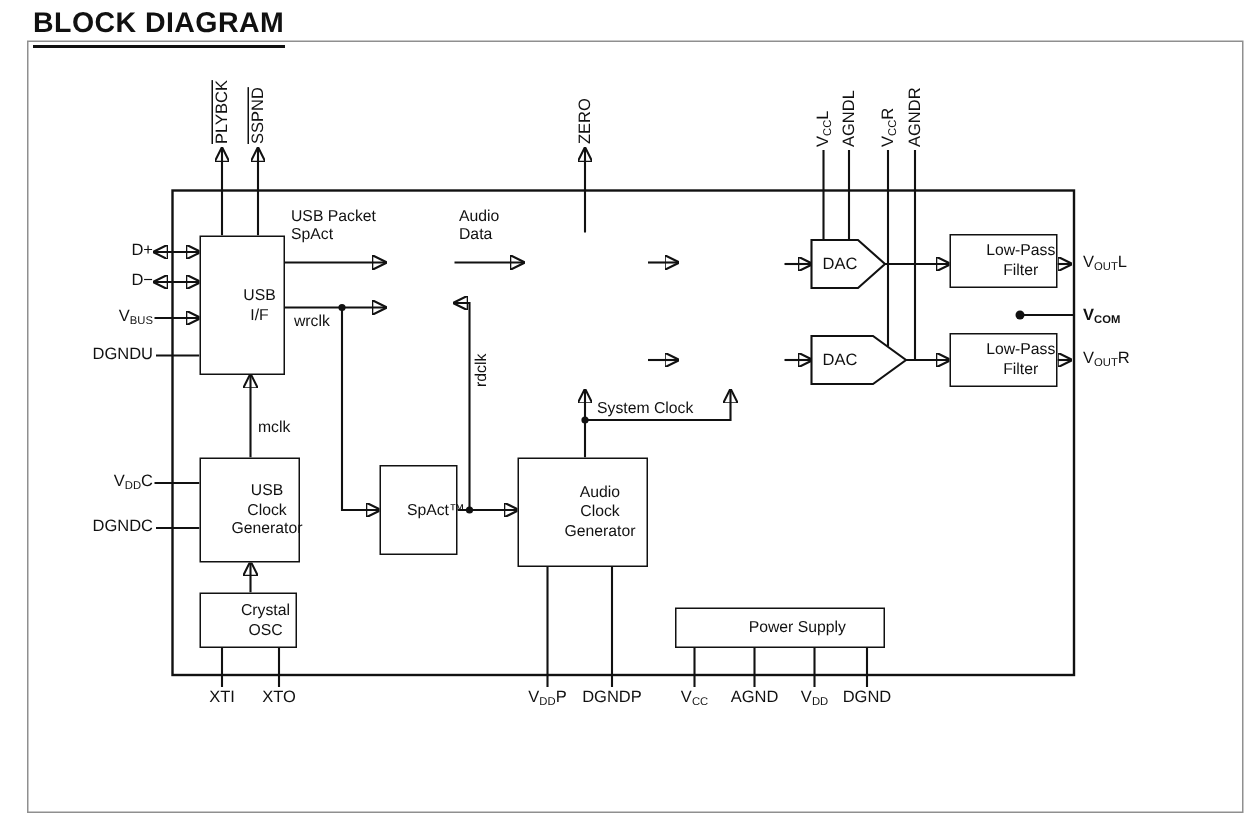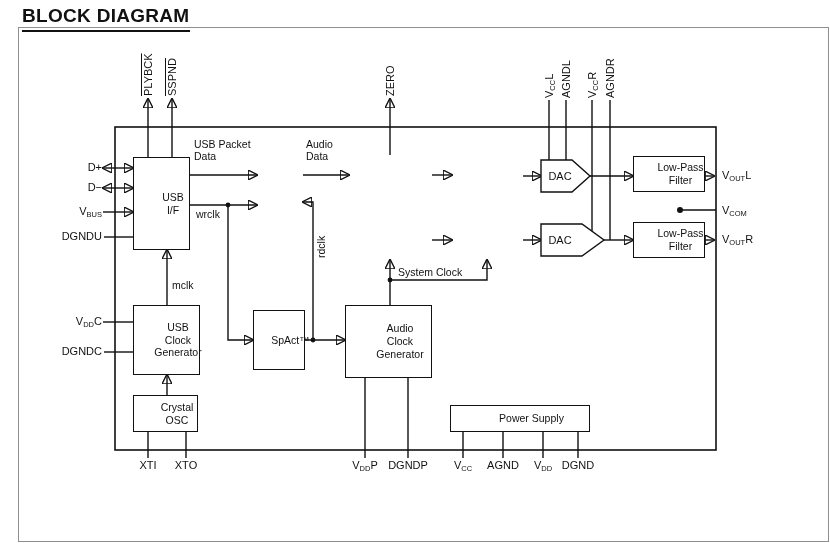--- a/index.html
+++ b/index.html
@@ -111,21 +111,21 @@
 OSC</div>
   <div class="block" style="left:253px;top:310px;width:52px;height:60px;">SpAct™</div>
   <div class="block" style="left:345px;top:305px;width:87px;height:73px;">Audio
 Clock
 Generator</div>
   <div class="block" style="left:450px;top:405px;width:140px;height:27px;">Power Supply</div>
   <div class="dac-label" style="left:541px;top:160px;width:38px;height:32px;">DAC</div>
   <div class="dac-label" style="left:541px;top:224px;width:38px;height:32px;">DAC</div>
 
   <div class="sig" style="left:194px;top:138px;">USB Packet
-Data</div>
+SpAct</div>
   <div class="sig" style="left:306px;top:138px;">Audio
 Data</div>
   <div class="sig" style="left:196px;top:208px;">wrclk</div>
   <div class="sig vlab" style="left:327px;top:246px;">rdclk</div>
   <div class="sig" style="left:172px;top:279px;">mclk</div>
   <div class="sig" style="left:398px;top:266px;">System Clock</div>
 
   <div class="plabel pl-left" style="top:161px;"><span>D+</span><span class="sub"></span><span></span></div>
   <div class="plabel pl-left" style="top:181px;"><span>D−</span><span class="sub"></span><span></span></div>
   <div class="plabel pl-left" style="top:205px;"><span>V</span><span class="sub">BUS</span><span></span></div>
@@ -135,21 +135,21 @@
 
   <div class="plabel vlab" style="left:154px;top:84px;"><span class="ovl">PLYBCK</span></div>
   <div class="plabel vlab" style="left:178px;top:84px;"><span class="ovl">SSPND</span></div>
   <div class="plabel vlab" style="left:396px;top:84px;"><span>ZERO</span></div>
   <div class="plabel vlab" style="left:555px;top:86px;"><span>V</span><span class="sub">CC</span><span>L</span></div>
   <div class="plabel vlab" style="left:572px;top:86px;"><span>AGNDL</span></div>
   <div class="plabel vlab" style="left:598px;top:86px;"><span>V</span><span class="sub">CC</span><span>R</span></div>
   <div class="plabel vlab" style="left:616px;top:86px;"><span>AGNDR</span></div>
 
   <div class="plabel pl-right" style="top:169px;"><span>V</span><span class="sub">OUT</span><span>L</span></div>
-  <div class="plabel pl-right" style="top:204px;"><span>V</span><span class="sub">COM</span><span></span></div>
+  <div class="plabel pl-right" style="top:204px;font-weight:bold;"><span>V</span><span class="sub">COM</span><span></span></div>
   <div class="plabel pl-right" style="top:233px;"><span>V</span><span class="sub">OUT</span><span>R</span></div>
 
   <div class="plabel pl-bottom" style="left:118px;"><span>XTI</span></div>
   <div class="plabel pl-bottom" style="left:156px;"><span>XTO</span></div>
   <div class="plabel pl-bottom" style="left:335px;"><span>V</span><span class="sub">DD</span><span>P</span></div>
   <div class="plabel pl-bottom" style="left:378px;"><span>DGNDP</span></div>
   <div class="plabel pl-bottom" style="left:433px;"><span>V</span><span class="sub">CC</span></div>
   <div class="plabel pl-bottom" style="left:473px;"><span>AGND</span></div>
   <div class="plabel pl-bottom" style="left:513px;"><span>V</span><span class="sub">DD</span></div>
   <div class="plabel pl-bottom" style="left:548px;"><span>DGND</span></div>

